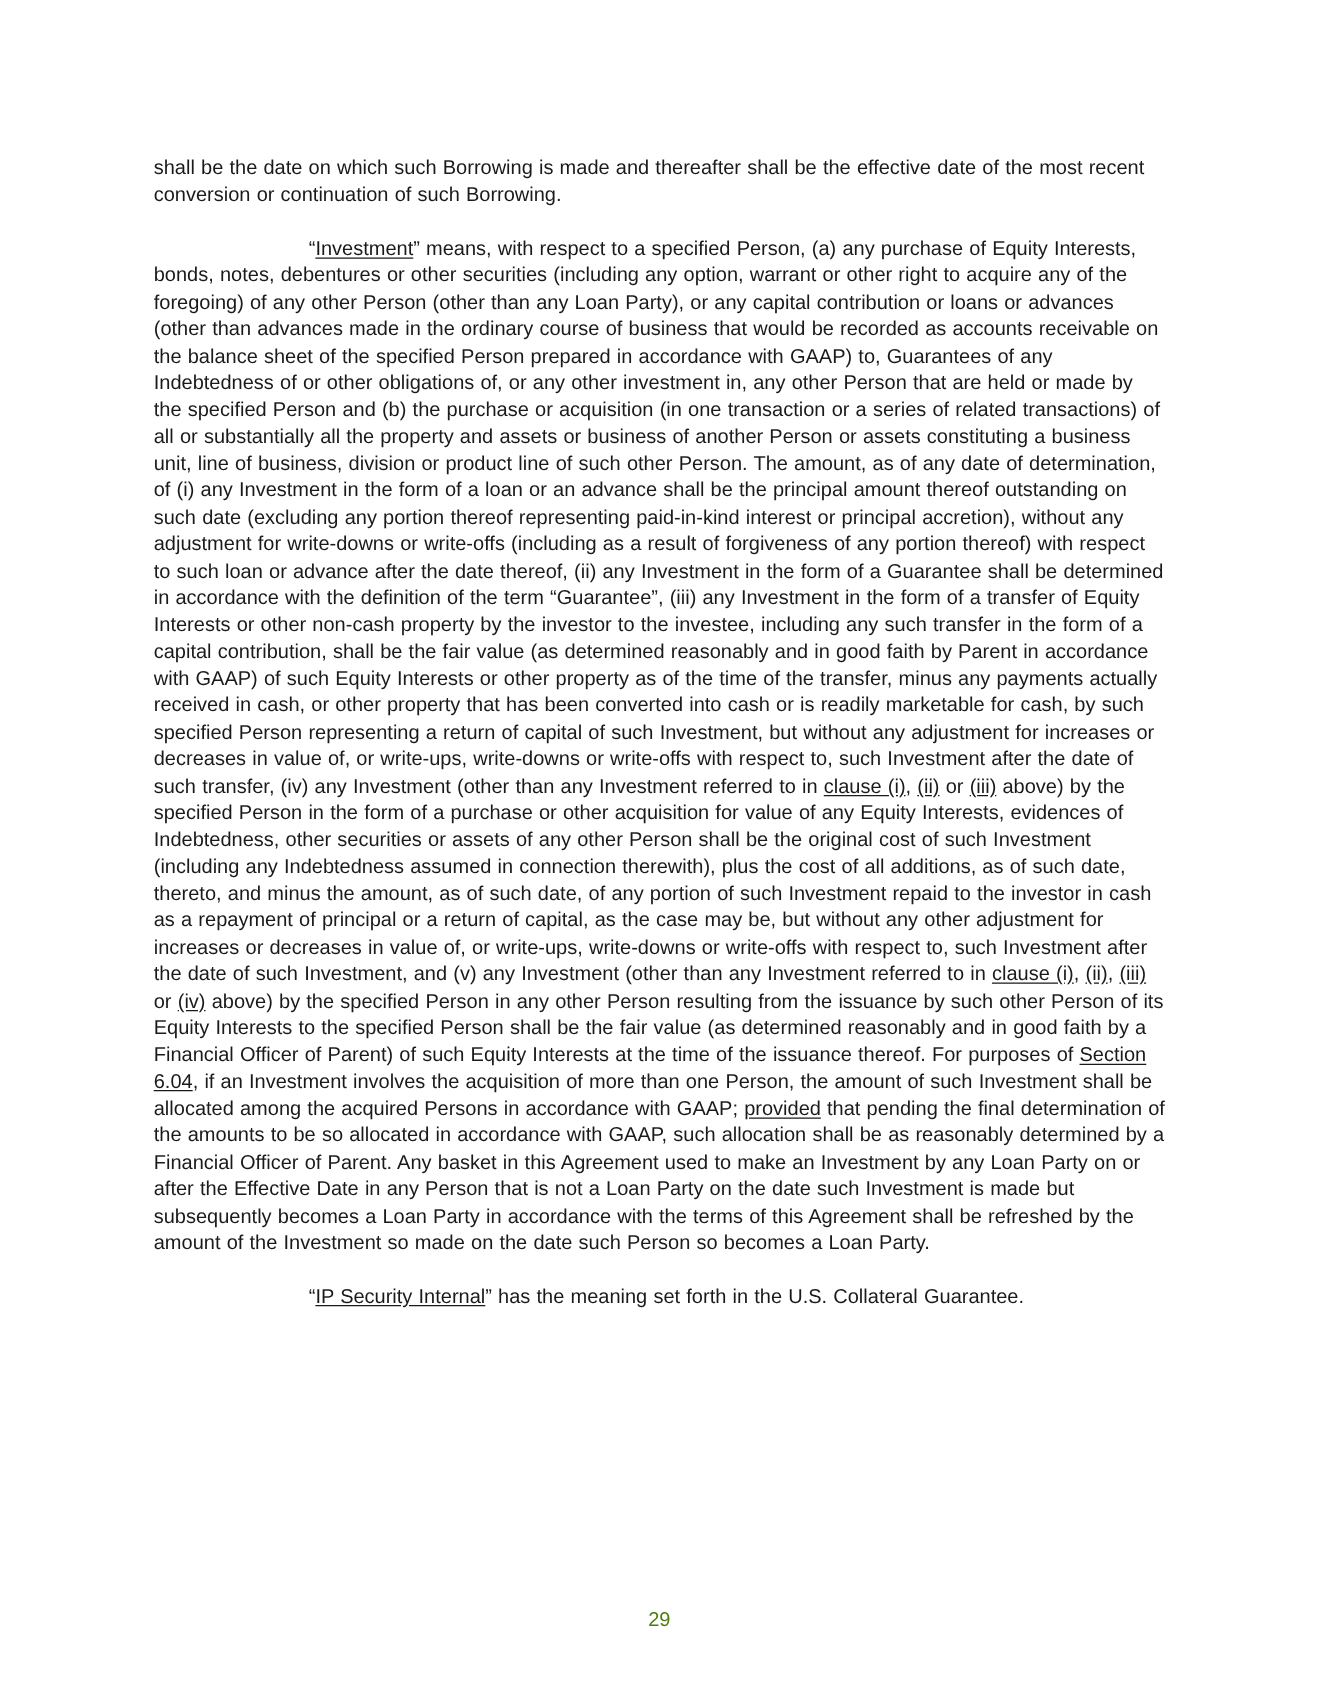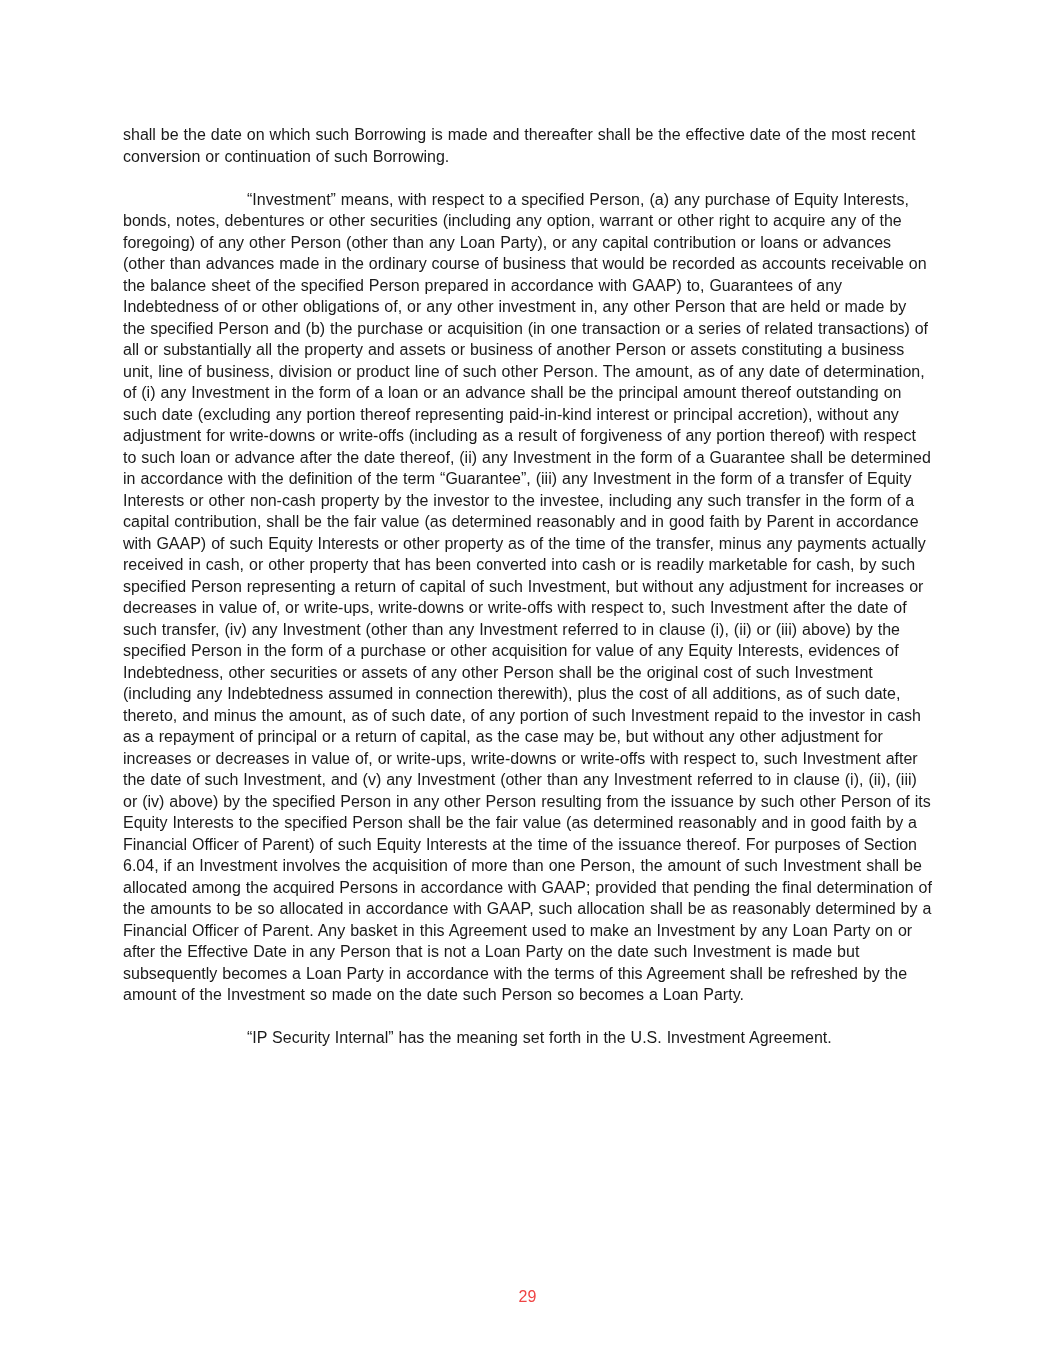--- a/index.html
+++ b/index.html
@@ -26,41 +26,42 @@
   }
   p.para {
     margin: 0 0 21.5px 0;
     text-align: left;
     word-spacing: 0.5px;
   }
   p.para.indent {
     text-indent: 124px;
   }
   .u {
+    text-decoration: underline;
     text-underline-offset: 2px;
   }
   .page-footer {
     position: absolute;
     left: 0;
     right: 0;
     bottom: 58px;
     text-align: center;
   }
   .page-number {
     font-family: "Liberation Sans", "DejaVu Sans", sans-serif;
     font-size: 16px;
-    color: #ef4444;
+    color: #4d7c0f;
   }
 </style>
 </head>
 <body>
 
 <main class="page">
   <div class="doc-body">
       <p class="para"><span>shall be the date on which such Borrowing is made and thereafter shall be the effective date of the most recent conversion or continuation of such Borrowing.</span></p>
       <p class="para indent"><span>“</span><span class="u">Investment</span><span>” means, with respect to a specified Person, (a) any purchase of Equity Interests, bonds, notes, debentures or other securities (including any option, warrant or other right to acquire any of the foregoing) of any other Person (other than any Loan Party), or any capital contribution or loans or advances (other than advances made in the ordinary course of business that would be recorded as accounts receivable on the balance sheet of the specified Person prepared in accordance with GAAP) to, Guarantees of any Indebtedness of or other obligations of, or any other investment in, any other Person that are held or made by the specified Person and (b) the purchase or acquisition (in one transaction or a series of related transactions) of all or substantially all the property and assets or business of another Person or assets constituting a business unit, line of business, division or product line of such other Person.  The amount, as of any date of determination, of (i) any Investment in the form of a loan or an advance shall be the principal amount thereof outstanding on such date (excluding any portion thereof representing paid-in-kind interest or principal accretion), without any adjustment for write-downs or write-offs (including as a result of forgiveness of any portion thereof) with respect to such loan or advance after the date thereof, (ii) any Investment in the form of a Guarantee shall be determined in accordance with the definition of the term “Guarantee”, (iii) any Investment in the form of a transfer of Equity Interests or other non-cash property by the investor to the investee, including any such transfer in the form of a capital contribution, shall be the fair value (as determined reasonably and in good faith by Parent in accordance with GAAP) of such Equity Interests or other property as of the time of the transfer, minus any payments actually received in cash, or other property that has been converted into cash or is readily marketable for cash, by such specified Person representing a return of capital of such Investment, but without any adjustment for increases or decreases in value of, or write-ups, write-downs or write-offs with respect to, such Investment after the date of such transfer, (iv) any Investment (other than any Investment referred to in </span><span class="u">clause (i)</span><span>, </span><span class="u">(ii)</span><span> or </span><span class="u">(iii)</span><span> above) by the specified Person in the form of a purchase or other acquisition for value of any Equity Interests, evidences of Indebtedness, other securities or assets of any other Person shall be the original cost of such Investment (including any Indebtedness assumed in connection therewith), plus the cost of all additions, as of such date, thereto, and minus the amount, as of such date, of any portion of such Investment repaid to the investor in cash as a repayment of principal or a return of capital, as the case may be, but without any other adjustment for increases or decreases in value of, or write-ups, write-downs or write-offs with respect to, such Investment after the date of such Investment, and (v) any Investment (other than any Investment referred to in </span><span class="u">clause (i)</span><span>, </span><span class="u">(ii)</span><span>, </span><span class="u">(iii)</span><span> or </span><span class="u">(iv)</span><span> above) by the specified Person in any other Person resulting from the issuance by such other Person of its Equity Interests to the specified Person shall be the fair value (as determined reasonably and in good faith by a Financial Officer of Parent) of such Equity Interests at the time of the issuance thereof.  For purposes of </span><span class="u">Section 6.04</span><span>, if an Investment involves the acquisition of more than one Person, the amount of such Investment shall be allocated among the acquired Persons in accordance with GAAP; </span><span class="u">provided</span><span> that pending the final determination of the amounts to be so allocated in accordance with GAAP, such allocation shall be as reasonably determined by a Financial Officer of Parent.  Any basket in this Agreement used to make an Investment by any Loan Party on or after the Effective Date in any Person that is not a Loan Party on the date such Investment is made but subsequently becomes a Loan Party in accordance with the terms of this Agreement shall be refreshed by the amount of the Investment so made on the date such Person so becomes a Loan Party.</span></p>
-      <p class="para indent"><span>“</span><span class="u">IP Security Internal</span><span>” has the meaning set forth in the U.S. Investment Agreement.</span></p>
+      <p class="para indent"><span>“</span><span class="u">IP Security Internal</span><span>” has the meaning set forth in the U.S. Collateral Guarantee.</span></p>
     </div>
 
   <footer class="page-footer">
     <span class="page-number">29</span>
   </footer>
 </main>
 
 </body></html>

